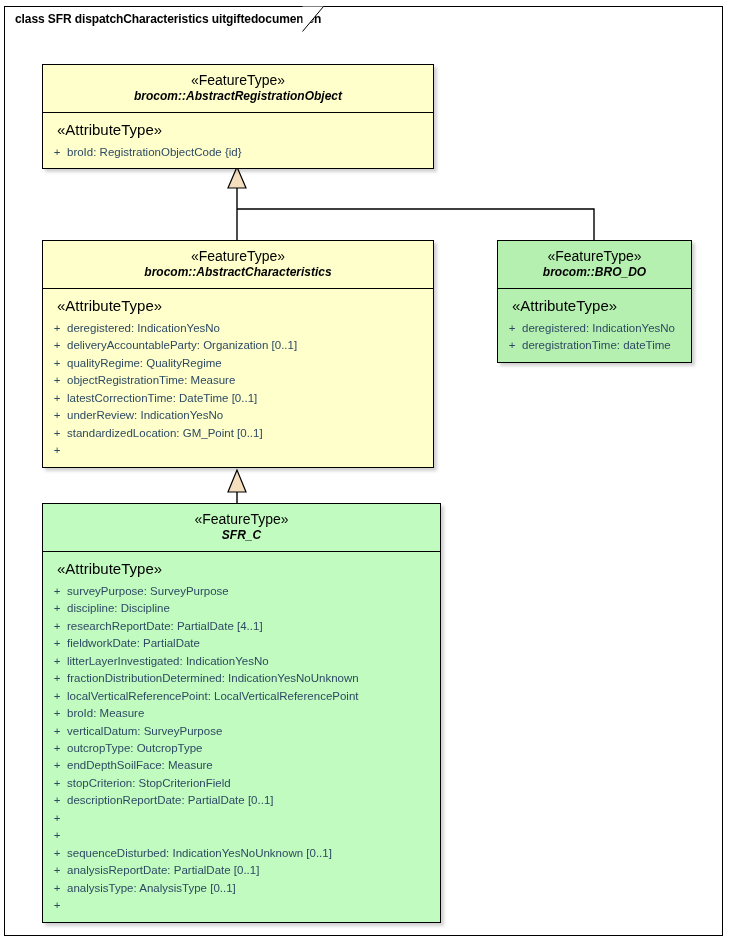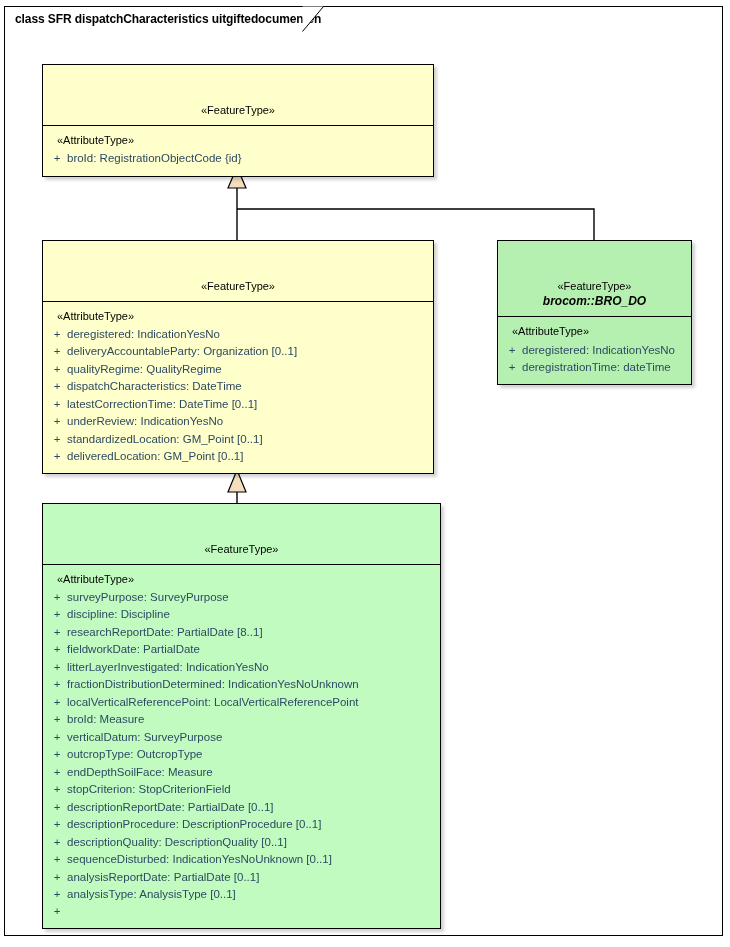--- a/index.html
+++ b/index.html
@@ -83,41 +83,40 @@
     z-index: 3;
   }
   .uml-header {
     box-sizing: border-box;
     border-bottom: 1px solid #000000;
     text-align: center;
     padding: 6px 4px 7px 4px;
     line-height: 1.32;
   }
   .stereotype {
-    font-size: 11px;
+    font-size: 14px;
     color: #000000;
     display: block;
-    margin-top: 32px;
   }
   .class-name {
     font-size: 12px;
     font-weight: bold;
     display: block;
     color: #000000;
     font-style: italic;
   }
   .class-name.abstract {
     font-style: italic;
   }
   .uml-body {
     box-sizing: border-box;
     padding: 6px 4px 7px 4px;
   }
   .section-stereotype {
-    font-size: 11px;
+    font-size: 15px;
     color: #000000;
     padding-left: 10px;
     padding-bottom: 2px;
     line-height: 1.5;
   }
   .attr-row {
     display: flex;
     font-size: 11.5px;
     color: #2d4a63;
     line-height: 1.52;
@@ -188,67 +187,68 @@
 
   <g>
     <line x1="237" y1="503" x2="237" y2="492" stroke="#000000" stroke-width="1.4"></line>
     <polygon points="237,470 228,492 246,492" fill="#f5debe" stroke="#000000" stroke-width="1.2"></polygon>
   </g>
 </svg>
 
 <div class="uml-class c-yellow" style="left:42px; top:64px; width:392px;">
   <div class="uml-header">
     <span class="stereotype">«FeatureType»</span>
+    <span class="class-name abstract">brocom::AbstractRegistrationObject</span>
   </div>
   <div class="uml-body" style="min-height:50px;">
     <div class="section-stereotype">«AttributeType»</div>
     <div class="attr-row">
       <span class="attr-vis">+</span>
       <span class="attr-text">broId: RegistrationObjectCode {id}</span>
     </div>
   </div>
 </div>
 
 <div class="uml-class c-yellow" style="left:42px; top:240px; width:392px;">
   <div class="uml-header">
     <span class="stereotype">«FeatureType»</span>
+    <span class="class-name abstract">brocom::AbstractCharacteristics</span>
   </div>
   <div class="uml-body">
     <div class="section-stereotype">«AttributeType»</div>
     <div class="attr-row">
         <span class="attr-vis">+</span>
         <span class="attr-text">deregistered: IndicationYesNo</span>
       </div>
     <div class="attr-row">
         <span class="attr-vis">+</span>
         <span class="attr-text">deliveryAccountableParty: Organization [0..1]</span>
       </div>
     <div class="attr-row">
         <span class="attr-vis">+</span>
         <span class="attr-text">qualityRegime: QualityRegime</span>
       </div>
     <div class="attr-row">
         <span class="attr-vis">+</span>
-        <span class="attr-text">dispatchCharacteristics: DateTime</span>
+        <span class="attr-text">objectRegistrationTime: Measure</span>
       </div>
     <div class="attr-row">
         <span class="attr-vis">+</span>
         <span class="attr-text">latestCorrectionTime: DateTime [0..1]</span>
       </div>
     <div class="attr-row">
         <span class="attr-vis">+</span>
         <span class="attr-text">underReview: IndicationYesNo</span>
       </div>
     <div class="attr-row">
         <span class="attr-vis">+</span>
         <span class="attr-text">standardizedLocation: GM_Point [0..1]</span>
       </div>
     <div class="attr-row">
         <span class="attr-vis">+</span>
-        <span class="attr-text">deliveredLocation: GM_Point [0..1]</span>
       </div>
   </div>
 </div>
 
 <div class="uml-class c-green-mid" style="left:497px; top:240px; width:195px;">
   <div class="uml-header">
     <span class="stereotype">«FeatureType»</span>
     <span class="class-name">brocom::BRO_DO</span>
   </div>
   <div class="uml-body">
@@ -260,34 +260,35 @@
     <div class="attr-row">
         <span class="attr-vis">+</span>
         <span class="attr-text">deregistrationTime: dateTime</span>
       </div>
   </div>
 </div>
 
 <div class="uml-class c-green-light" style="left:42px; top:503px; width:399px;">
   <div class="uml-header">
     <span class="stereotype">«FeatureType»</span>
+    <span class="class-name">SFR_C</span>
   </div>
   <div class="uml-body">
     <div class="section-stereotype">«AttributeType»</div>
     <div class="attr-row">
         <span class="attr-vis">+</span>
         <span class="attr-text">surveyPurpose: SurveyPurpose</span>
       </div>
     <div class="attr-row">
         <span class="attr-vis">+</span>
         <span class="attr-text">discipline: Discipline</span>
       </div>
     <div class="attr-row">
         <span class="attr-vis">+</span>
-        <span class="attr-text">researchReportDate: PartialDate [8..1]</span>
+        <span class="attr-text">researchReportDate: PartialDate [4..1]</span>
       </div>
     <div class="attr-row">
         <span class="attr-vis">+</span>
         <span class="attr-text">fieldworkDate: PartialDate</span>
       </div>
     <div class="attr-row">
         <span class="attr-vis">+</span>
         <span class="attr-text">litterLayerInvestigated: IndicationYesNo</span>
       </div>
     <div class="attr-row">
@@ -317,25 +318,23 @@
     <div class="attr-row">
         <span class="attr-vis">+</span>
         <span class="attr-text">stopCriterion: StopCriterionField</span>
       </div>
     <div class="attr-row">
         <span class="attr-vis">+</span>
         <span class="attr-text">descriptionReportDate: PartialDate [0..1]</span>
       </div>
     <div class="attr-row">
         <span class="attr-vis">+</span>
-        <span class="attr-text">descriptionProcedure: DescriptionProcedure [0..1]</span>
-      </div>
-    <div class="attr-row">
-        <span class="attr-vis">+</span>
-        <span class="attr-text">descriptionQuality: DescriptionQuality [0..1]</span>
+      </div>
+    <div class="attr-row">
+        <span class="attr-vis">+</span>
       </div>
     <div class="attr-row">
         <span class="attr-vis">+</span>
         <span class="attr-text">sequenceDisturbed: IndicationYesNoUnknown [0..1]</span>
       </div>
     <div class="attr-row">
         <span class="attr-vis">+</span>
         <span class="attr-text">analysisReportDate: PartialDate [0..1]</span>
       </div>
     <div class="attr-row">

